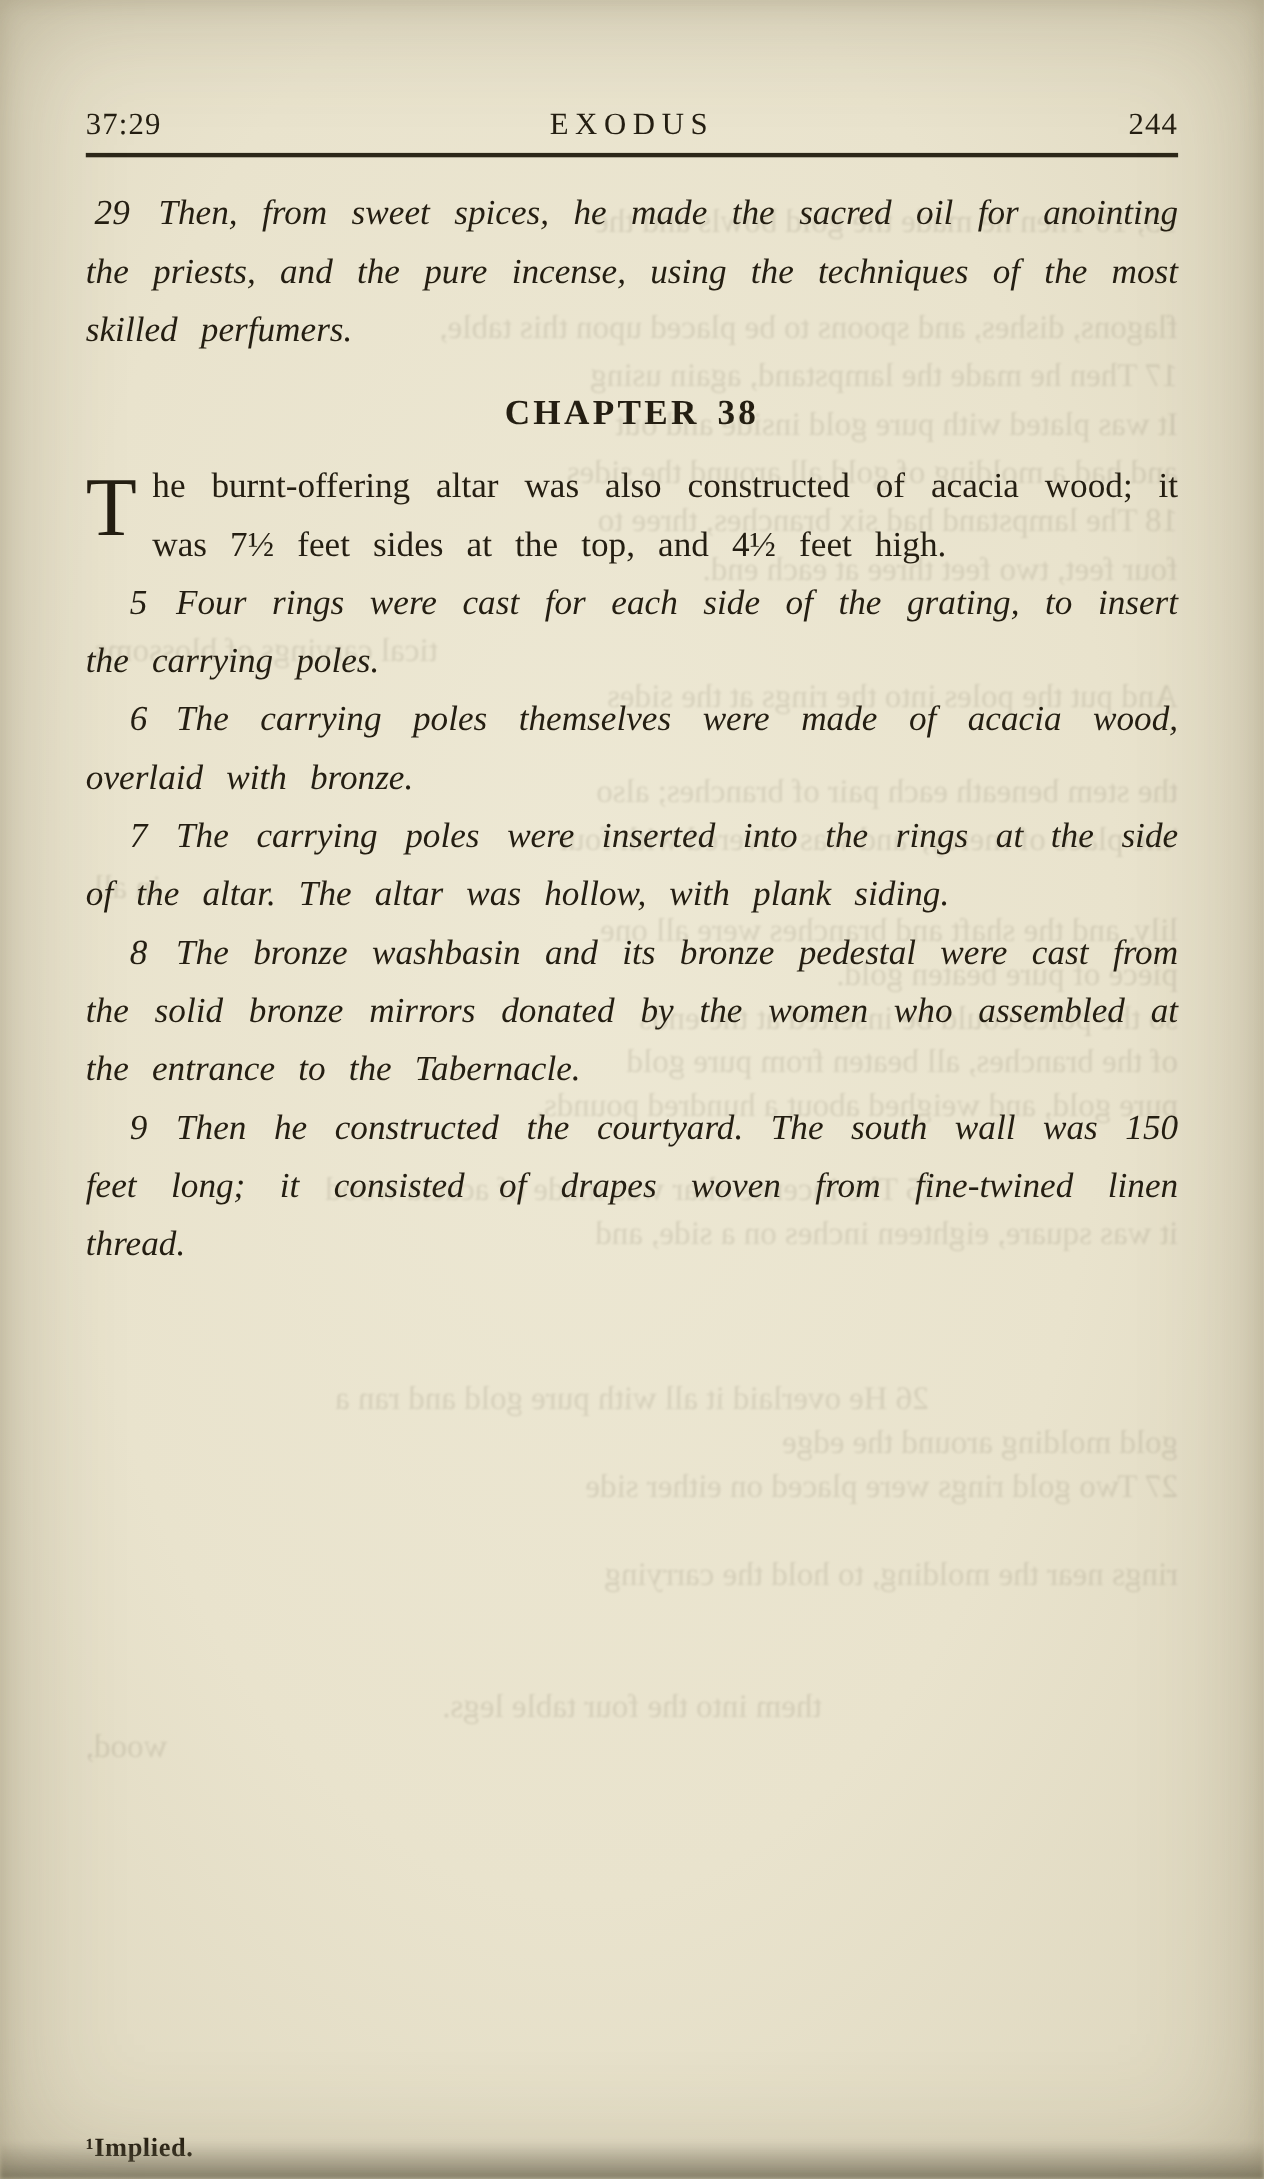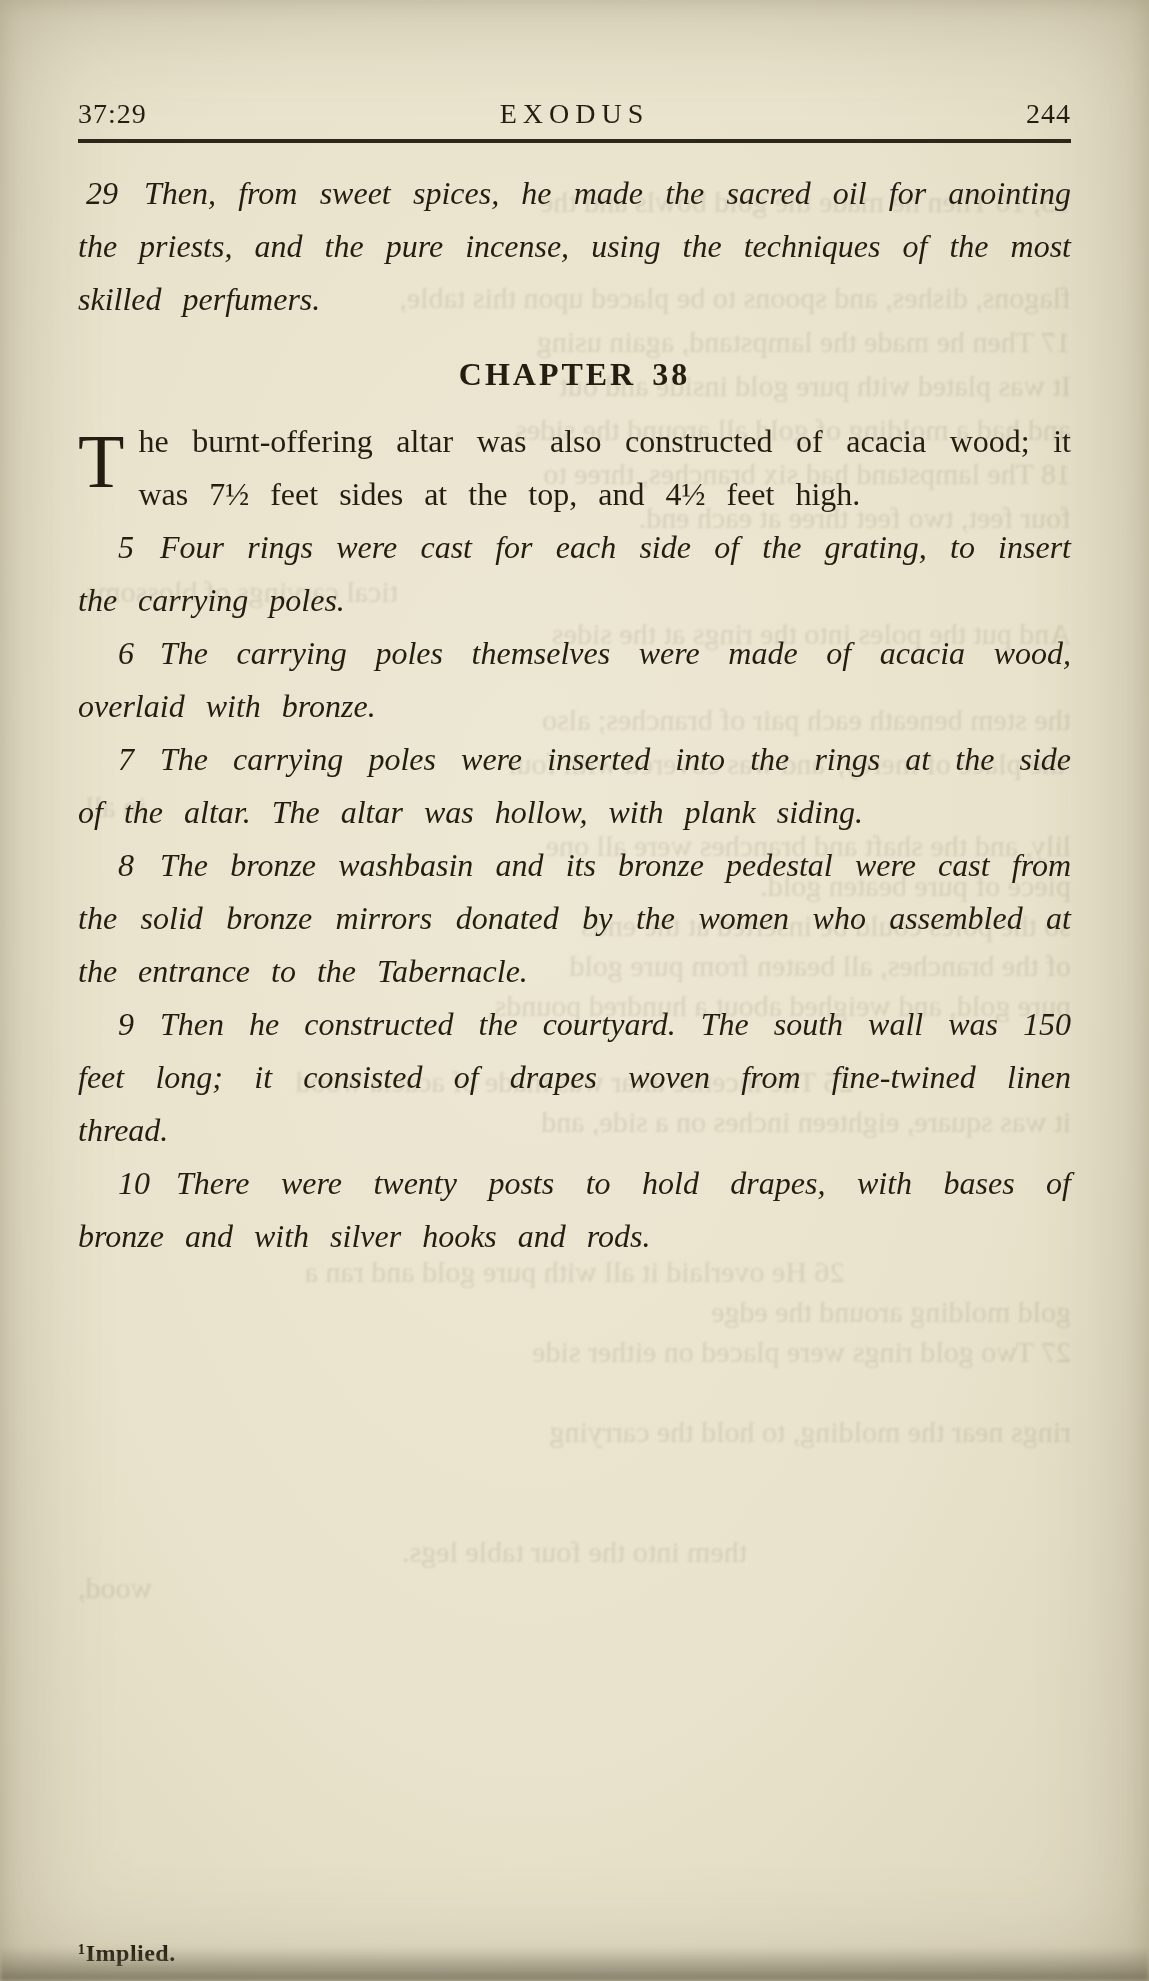--- a/index.html
+++ b/index.html
@@ -124,23 +124,20 @@
     </p>
     <p class="verse">
       <span class="vnum">7</span><span>The carrying poles were inserted into the rings at the side of the altar. The altar was hollow, with plank siding.</span>
     </p>
     <p class="verse">
       <span class="vnum">8</span><span>The bronze washbasin and its bronze pedestal were cast from the solid bronze mirrors donated by the women who assembled at the entrance to the Tabernacle.</span>
     </p>
     <p class="verse">
       <span class="vnum">9</span><span>Then he constructed the courtyard. The south wall was 150 feet long; it consisted of drapes woven from fine-twined linen thread.</span>
     </p>
-    <p class="verse">
-      <span class="vnum">10</span><span>There were twenty posts to hold drapes, with bases of bronze and with silver hooks and rods.</span>
-    </p>
 
   </main>
 </div>
 
 <div class="footnote">¹Implied.</div>
 
 <div class="bottom-smudge"></div>
 <div class="vignette"></div>
 
 </body></html>

